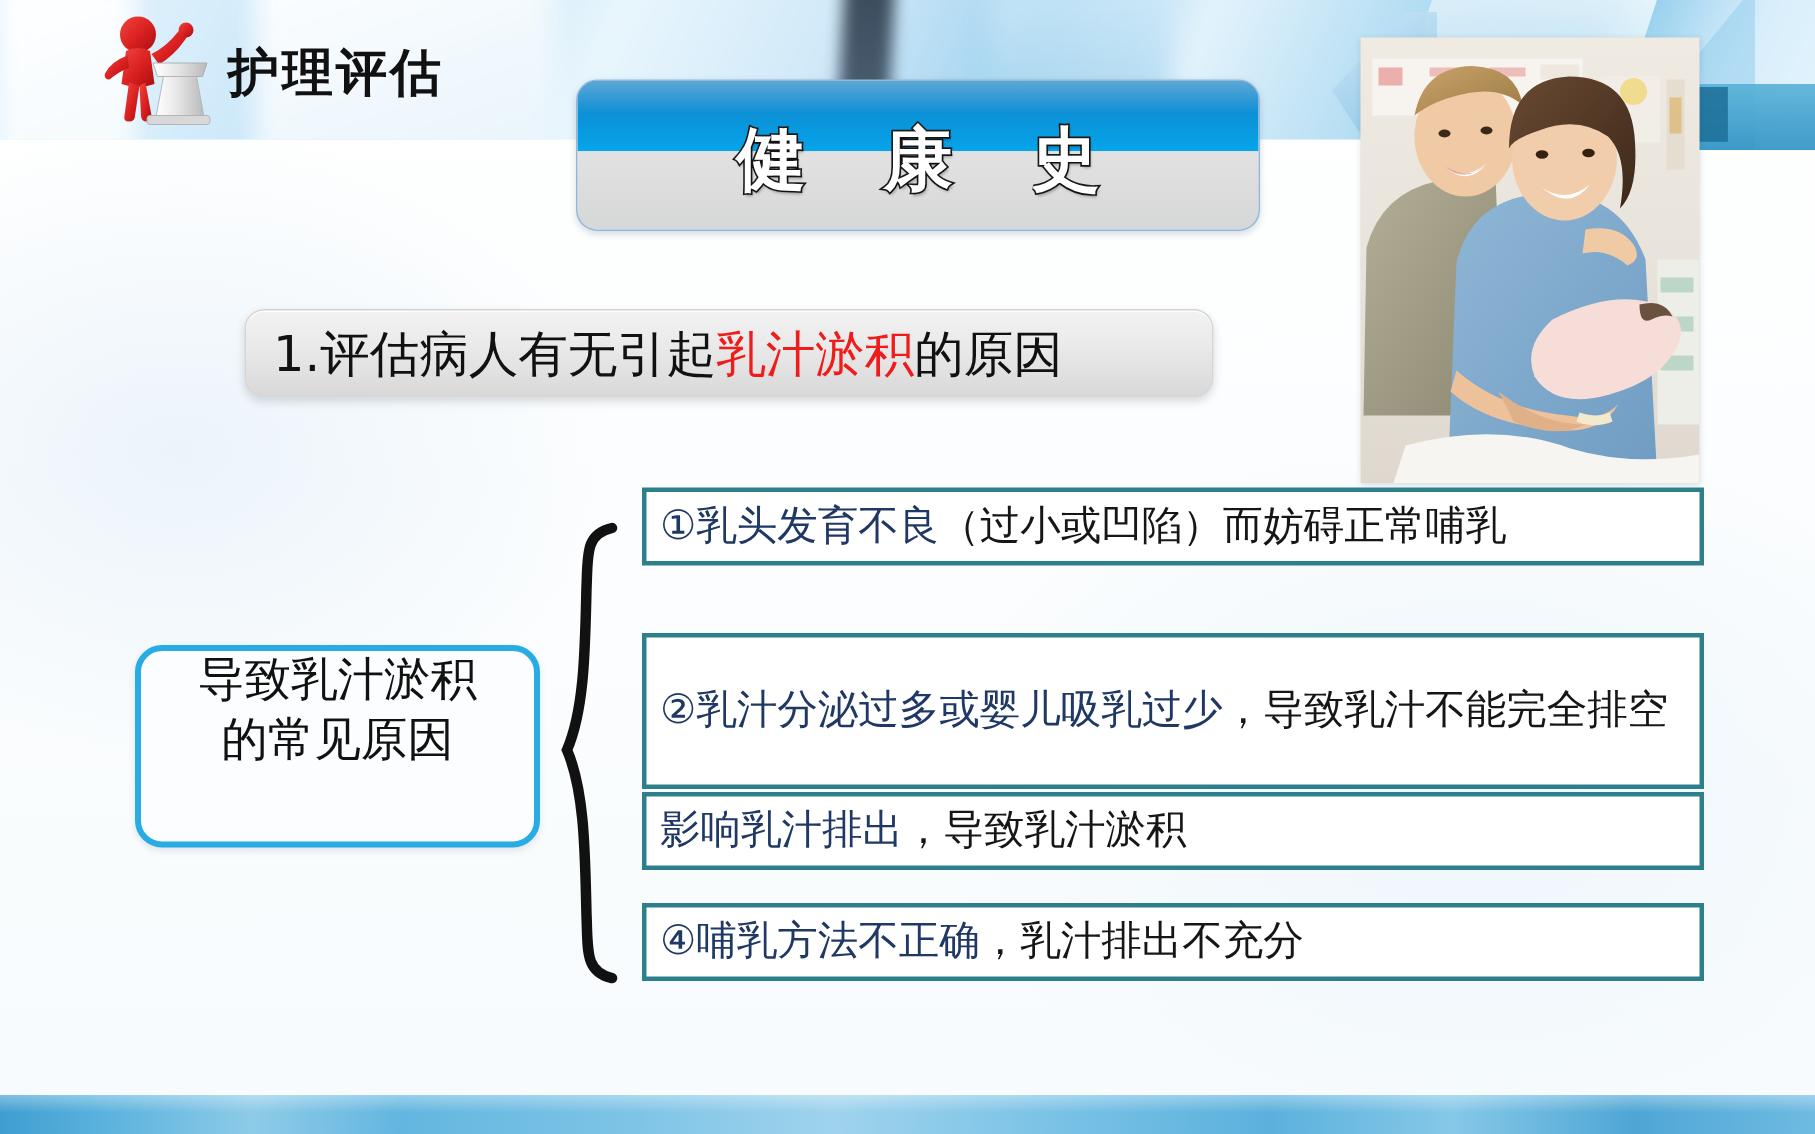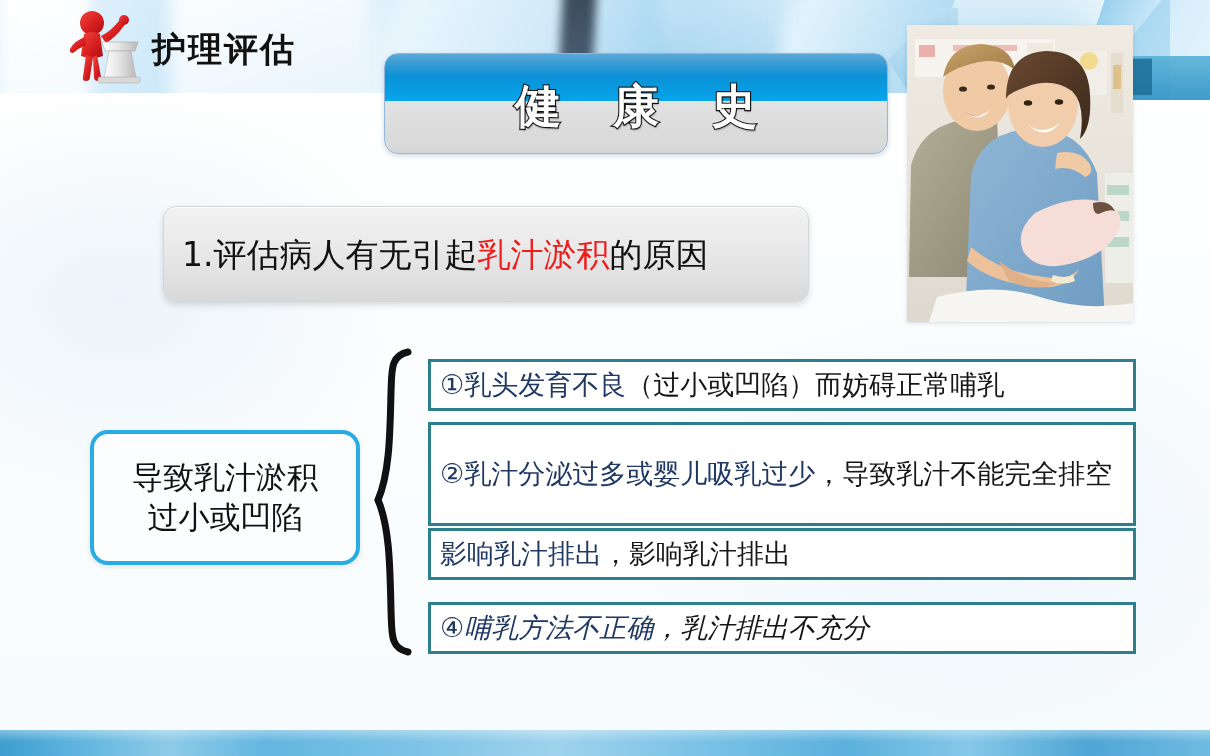--- a/index.html
+++ b/index.html
@@ -104,21 +104,21 @@
 
   .header-title {
     position:absolute; left:152px; top:32px;
     font-size:34px; font-weight:bold; color:#111;
     letter-spacing:2px; line-height:1;
     font-family:"DejaVu Sans","Liberation Sans",sans-serif;
   }
 
   
   .title-banner {
-    position:absolute; left:384px; top:53px; width:504px; height:101px;
+    position:absolute; left:384px; top:53px; width:456px; height:101px;
     border-radius:14px;
     border:1.5px solid #93b7d8;
     background:linear-gradient(180deg,#0f7fc4 0%,#0c8fd4 20%,#06a2e8 44%,
                                #07a6ec 47%,#e2e2e2 47.5%,#dcdcdc 75%,#d6d7d8 100%);
     box-shadow:0 2px 5px rgba(60,90,120,.22);
     overflow:hidden;
   }
   .title-banner .gloss {
     position:absolute; left:0; top:0; width:100%; height:22px;
     background:linear-gradient(180deg,rgba(255,255,255,.32),rgba(255,255,255,0));
@@ -137,40 +137,40 @@
   
   .photo-frame {
     position:absolute; left:907px; top:25px; width:226px; height:297px;
     overflow:hidden; background:#e9e4dc;
     box-shadow:0 1px 4px rgba(60,80,100,.18);
   }
   .photo-frame svg { display:block; width:100%; height:100%; }
 
   
   .statement {
-    position:absolute; left:163px; top:206px; width:646px; height:96px;
+    position:absolute; left:163px; top:206px; width:646px; height:59px;
     border-radius:13px;
     background:linear-gradient(180deg,#f2f2f2 0%,#eaeaea 40%,#e0e0e0 75%,#d8d8d8 100%);
     border:1px solid #d5d5d5;
     box-shadow:0 3px 6px rgba(90,100,110,.22), inset 0 1px 0 rgba(255,255,255,.9);
     display:flex; align-items:center;
   }
   .statement .txt {
     padding-left:18px; font-size:33px; color:#111; line-height:1;
     font-family:"DejaVu Sans","Liberation Sans",sans-serif;
     white-space:nowrap;
   }
   .statement .hl { color:#ef1c1c; }
 
   
   .cause-box {
     position:absolute; left:90px; top:430px; width:270px; height:135px;
     border:4px solid #29ace3; border-radius:18px;
     background:#fbfdfe;
-    display:flex; flex-direction:column; align-items:center; justify-content:center;
+    display:flex; flex-direction:column; align-items:center; 
     box-shadow:0 2px 5px rgba(60,90,120,.14);
   }
   .cause-box .line {
     font-size:31px; color:#111; line-height:1.28;
     font-family:"DejaVu Sans","Liberation Sans",sans-serif;
     white-space:nowrap;
   }
 
   
   .brace { position:absolute; left:368px; top:348px; width:46px; height:308px; }
@@ -181,24 +181,24 @@
     border:3px solid #2d7f8c;
     background:#ffffff;
     display:flex; align-items:center;
   }
   .item .itxt {
     padding:0 8px 0 9px;
     font-size:27px; line-height:1.17; color:#161616;
     font-family:"DejaVu Sans","Liberation Sans",sans-serif;
   }
   .item .blue { color:#1f3864; }
-  .item.i1 { top:359px; height:52px; }
+  .item.i1 { top:325px; height:52px; }
   .item.i2 { top:422px; height:104px; }
   .item.i3 { top:528px; height:52px; }
-  .item.i4 { top:602px; height:52px;font-style:italic; }
+  .item.i4 { top:602px; height:52px; }
 </style>
 </head>
 <body>
 
 <div id="slide">
 
   <div class="header-band">
     <div class="bg"></div>
     <div class="streak-c"></div>
     <div class="streak-d"></div>
@@ -326,42 +326,42 @@
   </div>
 
   <div class="statement">
     <div class="txt">
       <span>1.评估病人有无引起</span><span class="hl">乳汁淤积</span><span>的原因</span>
     </div>
   </div>
 
   <div class="cause-box">
     <div class="line">导致乳汁淤积</div>
-    <div class="line">过小或凹陷</div>
+    <div class="line">的常见原因</div>
   </div>
 
   <svg class="brace" viewBox="0 0 46 308">
     <path d="M40 4 C22 8 24 22 23 44 C22 82 22 124 10 152 C22 180 22 222 23 262 C24 286 22 300 40 304" fill="none" stroke="#111" stroke-width="7" stroke-linecap="round"></path>
   </svg>
 
   <div class="item i1">
     <div class="itxt">
       <span class="blue">①乳头发育不良</span><span>（过小或凹陷）而妨碍正常哺乳</span>
     </div>
   </div>
 
   <div class="item i2">
     <div class="itxt">
       <span class="blue">②乳汁分泌过多或婴儿吸乳过少</span><span>，导致乳汁不能完全排空</span>
     </div>
   </div>
 
   <div class="item i3">
     <div class="itxt">
-      <span class="blue">影响乳汁排出</span><span>，影响乳汁排出</span>
+      <span class="blue">影响乳汁排出</span><span>，导致乳汁淤积</span>
     </div>
   </div>
 
   <div class="item i4">
     <div class="itxt">
       <span class="blue">④哺乳方法不正确</span><span>，乳汁排出不充分</span>
     </div>
   </div>
 
   <div class="bottom-band"></div>

